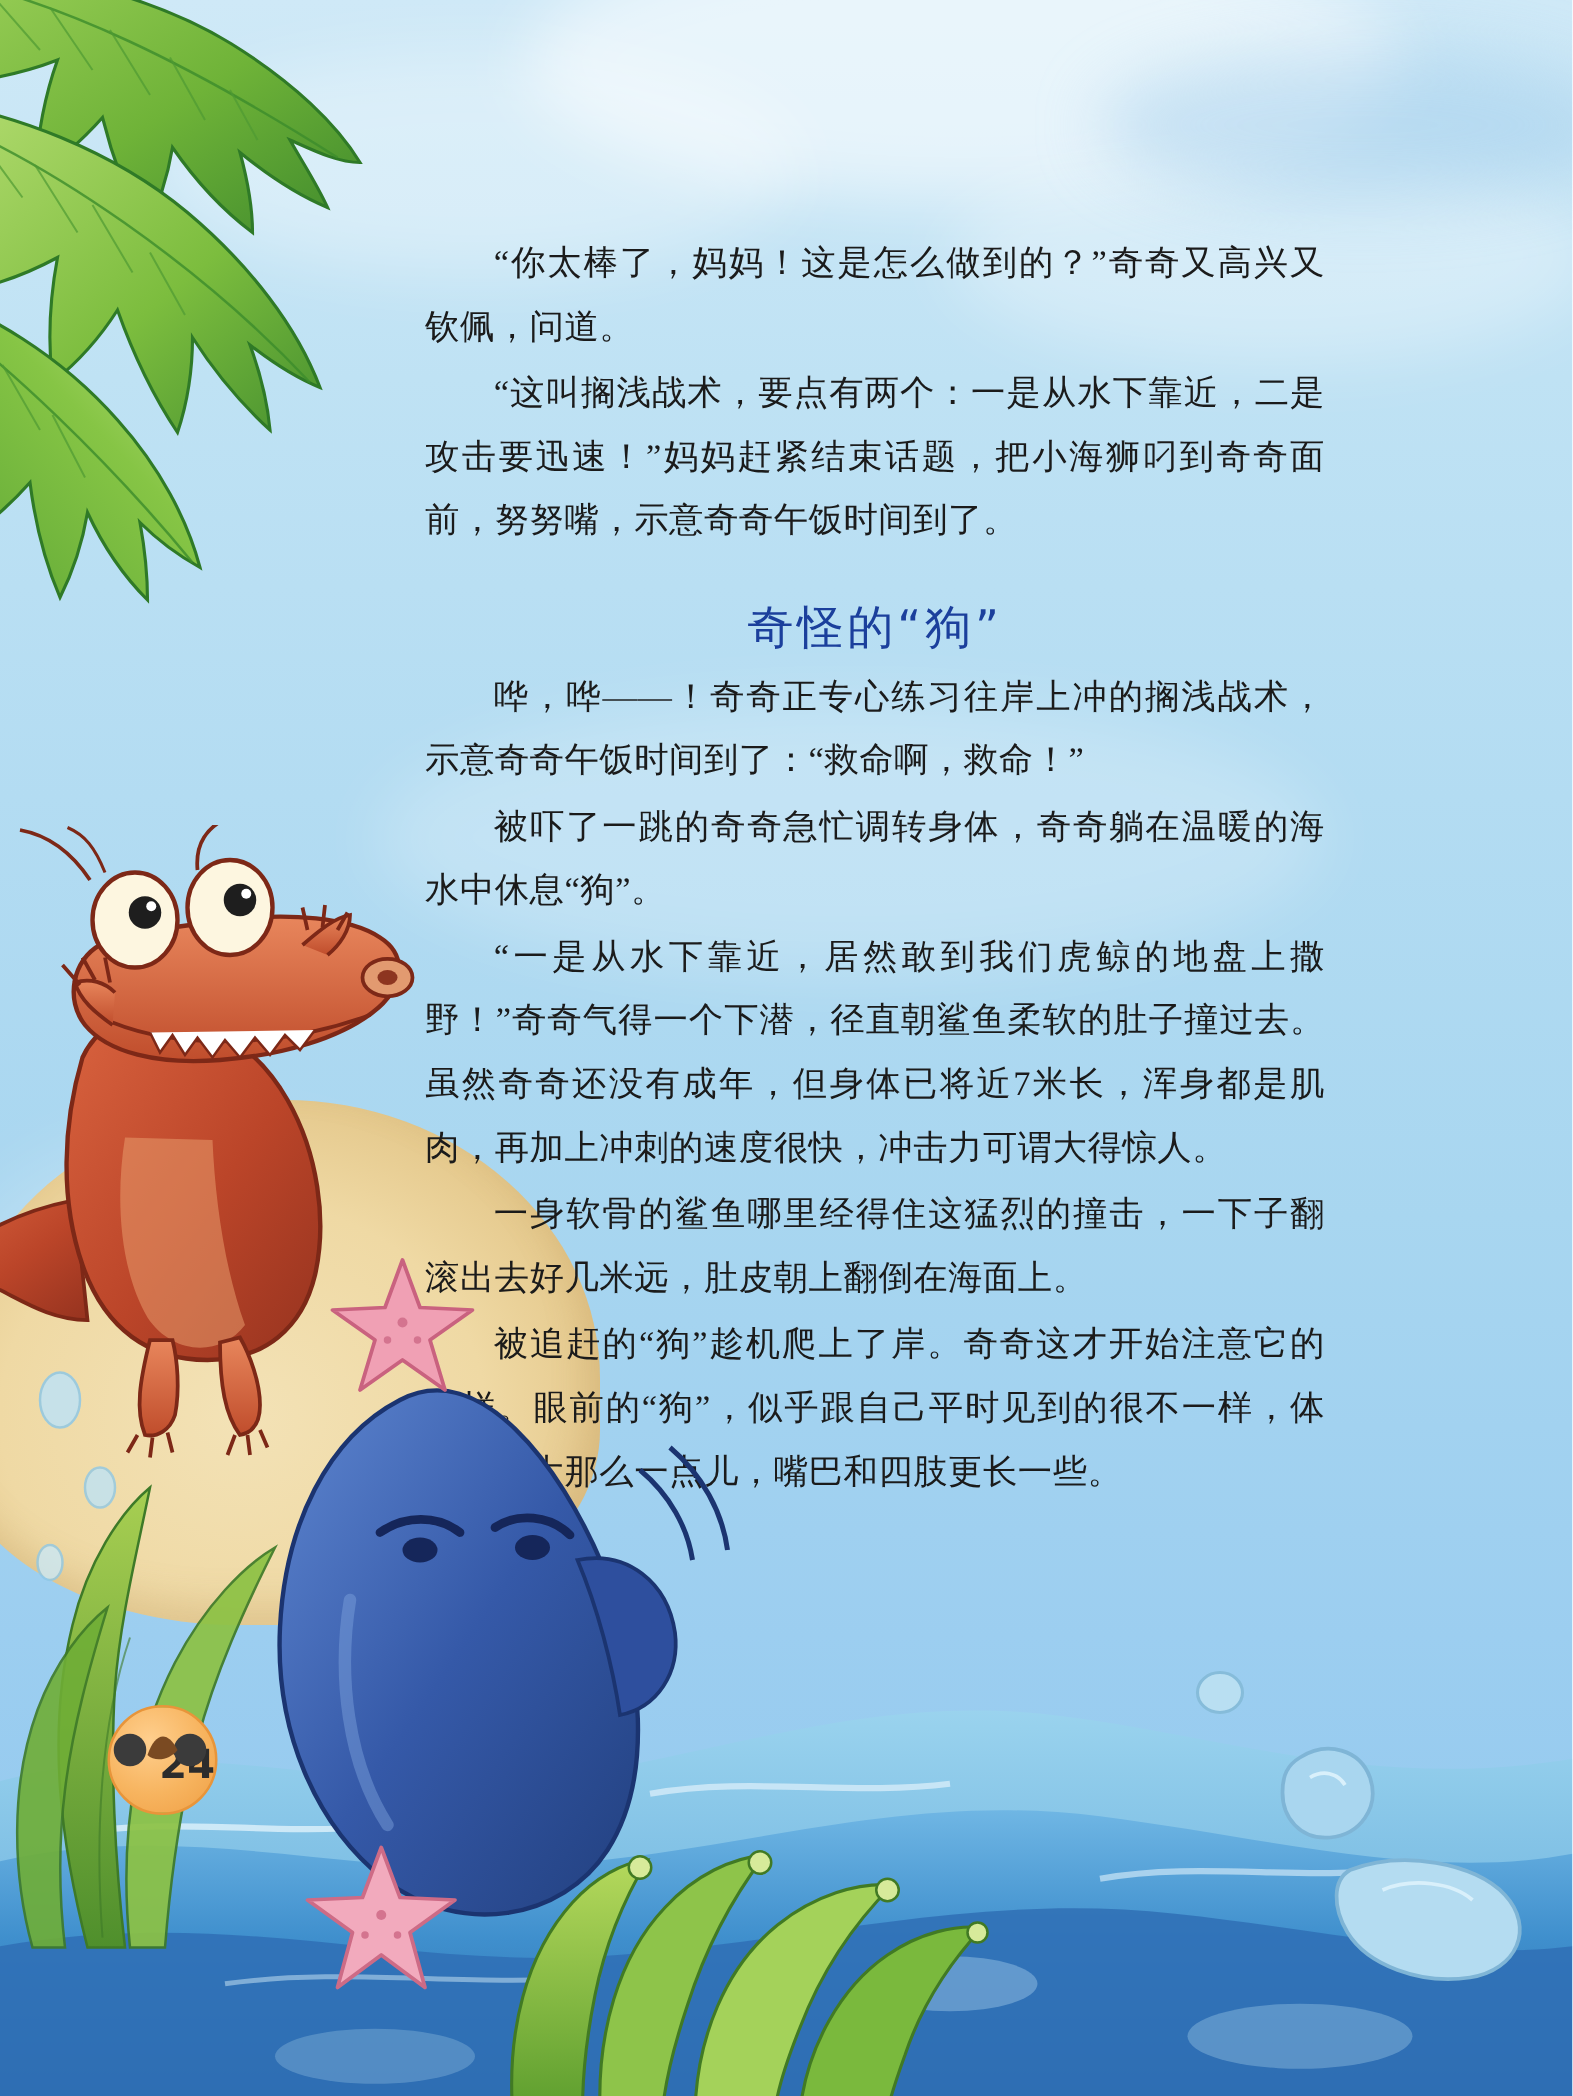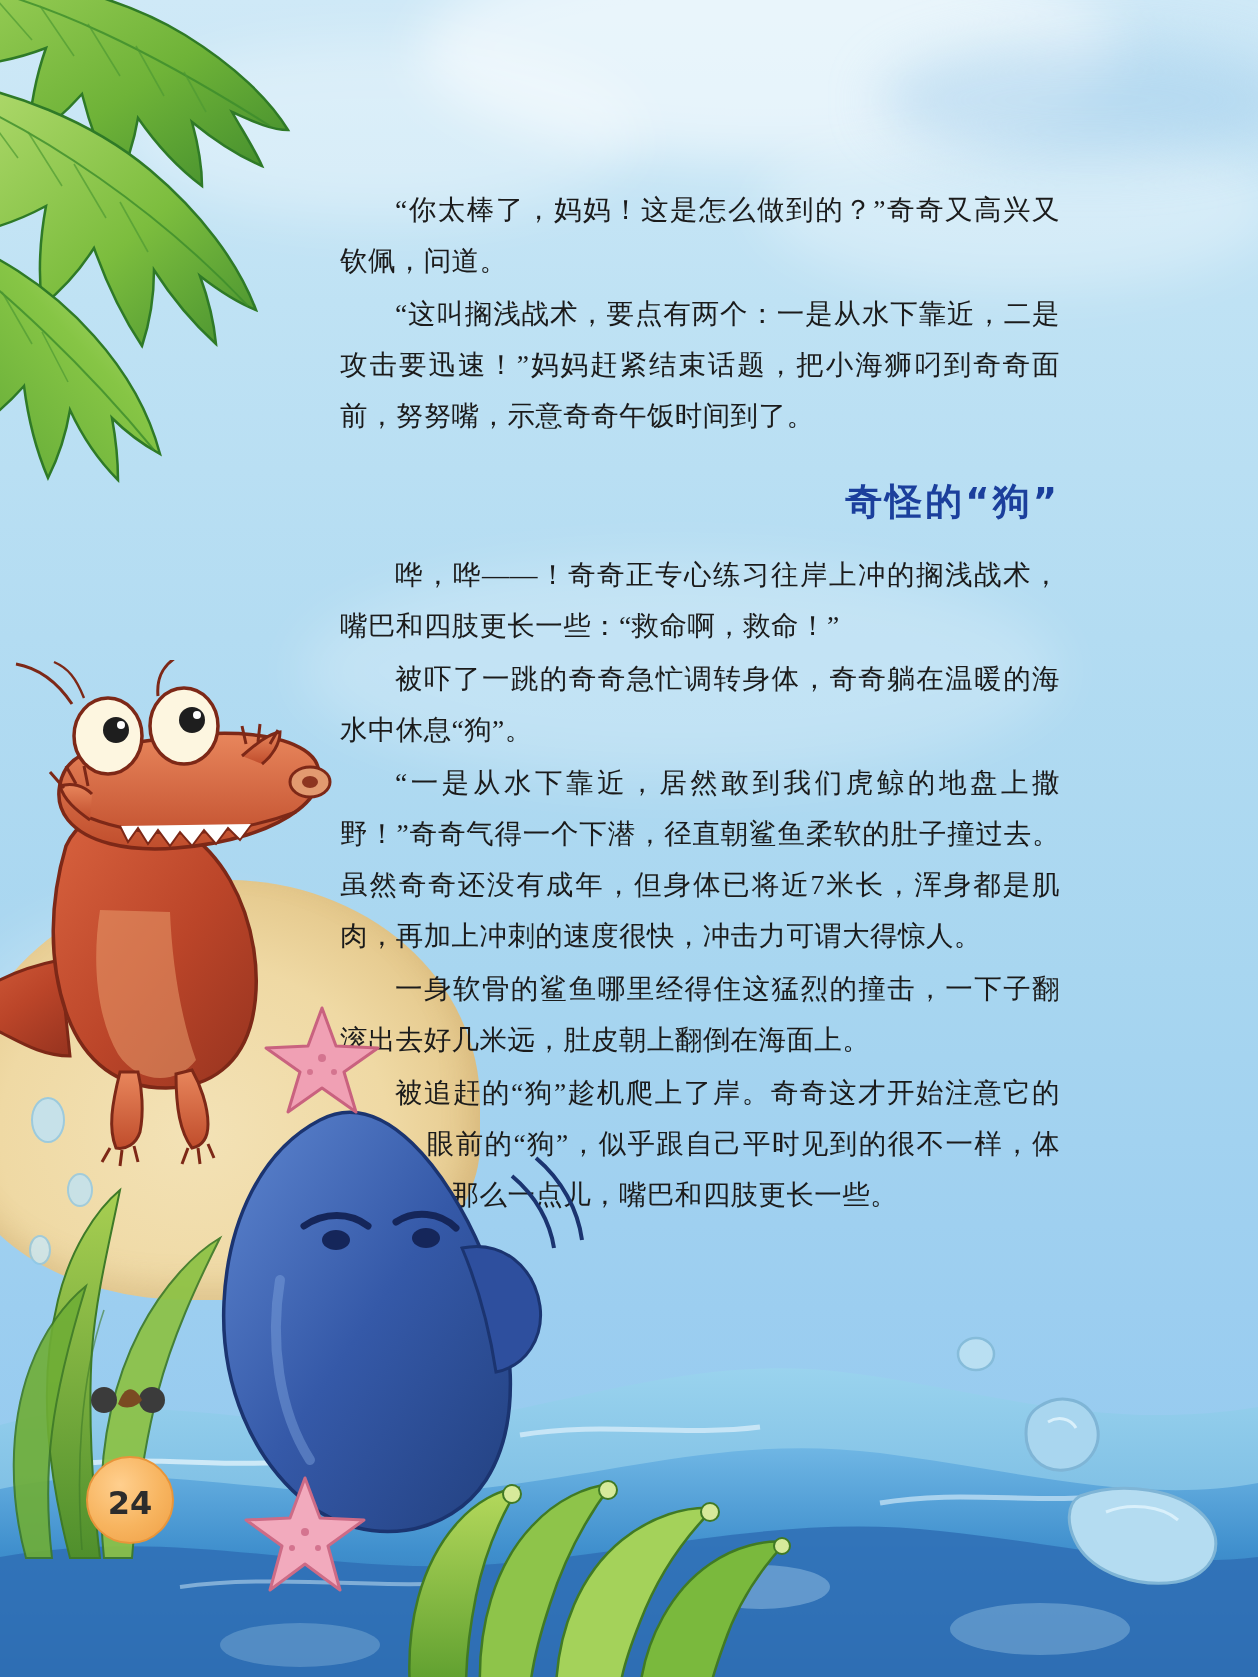--- a/index.html
+++ b/index.html
@@ -48,27 +48,27 @@
     line-height: 51px;
     color: #1b1b1b;
     text-align: justify;
     text-justify: inter-ideograph;
     letter-spacing: 0.4px;
     margin: 0 0 2px 0;
   }
   .para.indent { text-indent: 2em; }
 
   .section-title {
-    text-align: right;
+    text-align: center;
     font-family: "DejaVu Sans", sans-serif;
-    font-weight: bold;
+    font-weight: normal;
     font-size: 37px;
     letter-spacing: 3px;
     color: #1b3f9c;
-    margin: 36px 0 22px 0;
+    margin: 36px 0 4px 0;
   }
 
   
   .palm {
     position: absolute;
     z-index: 20;
     pointer-events: none;
   }
 
   
@@ -91,30 +91,30 @@
     bottom: 0;
     width: 1258px;
     height: 420px;
     z-index: 15;
   }
 
   
   .page-badge {
     position: absolute;
     left: 86px;
-    top: 1456px;
+    top: 1364px;
     width: 84px;
     height: 84px;
     border-radius: 50%;
     background: radial-gradient(circle at 38% 32%, #ffcf8e 0%, #f7b45f 55%, #ef9f45 100%);
     border: 2px solid #e8953a;
     z-index: 60;
     display: flex;
     align-items: center;
-    justify-content: center;
+    justify-content: flex-end;
   }
   .page-badge .num {
     font-family: "DejaVu Sans", sans-serif;
     font-size: 32px;
     font-weight: bold;
     color: #2c2c2c;
     margin-top: 6px;
   }
   .badge-ears {
     position: absolute;
@@ -388,20 +388,20 @@
     <span class="num">24</span>
   </div>
 
   <div class="text-col">
 
     <p class="para indent">“你太棒了，妈妈！这是怎么做到的？”奇奇又高兴又钦佩，问道。</p>
     <p class="para indent">“这叫搁浅战术，要点有两个：一是从水下靠近，二是攻击要迅速！”妈妈赶紧结束话题，把小海狮叼到奇奇面前，努努嘴，示意奇奇午饭时间到了。</p>
 
     <h2 class="section-title">奇怪的“狗”</h2>
 
-    <p class="para indent">哗，哗——！奇奇正专心练习往岸上冲的搁浅战术，嘴巴和四肢更长一些：“救命啊，救命！”</p>
+    <p class="para indent">哗，哗——！奇奇正专心练习往岸上冲的搁浅战术，示意奇奇午饭时间到了：“救命啊，救命！”</p>
     <p class="para indent">被吓了一跳的奇奇急忙调转身体，奇奇躺在温暖的海水中休息“狗”。</p>
     <p class="para indent">“一是从水下靠近，居然敢到我们虎鲸的地盘上撒野！”奇奇气得一个下潜，径直朝鲨鱼柔软的肚子撞过去。虽然奇奇还没有成年，但身体已将近7米长，浑身都是肌肉，再加上冲刺的速度很快，冲击力可谓大得惊人。</p>
     <p class="para indent">一身软骨的鲨鱼哪里经得住这猛烈的撞击，一下子翻滚出去好几米远，肚皮朝上翻倒在海面上。</p>
     <p class="para indent">被追赶的“狗”趁机爬上了岸。奇奇这才开始注意它的模样。眼前的“狗”，似乎跟自己平时见到的很不一样，体形比狗大那么一点儿，嘴巴和四肢更长一些。</p>
   </div>
 
 </div>
 
 </body></html>

